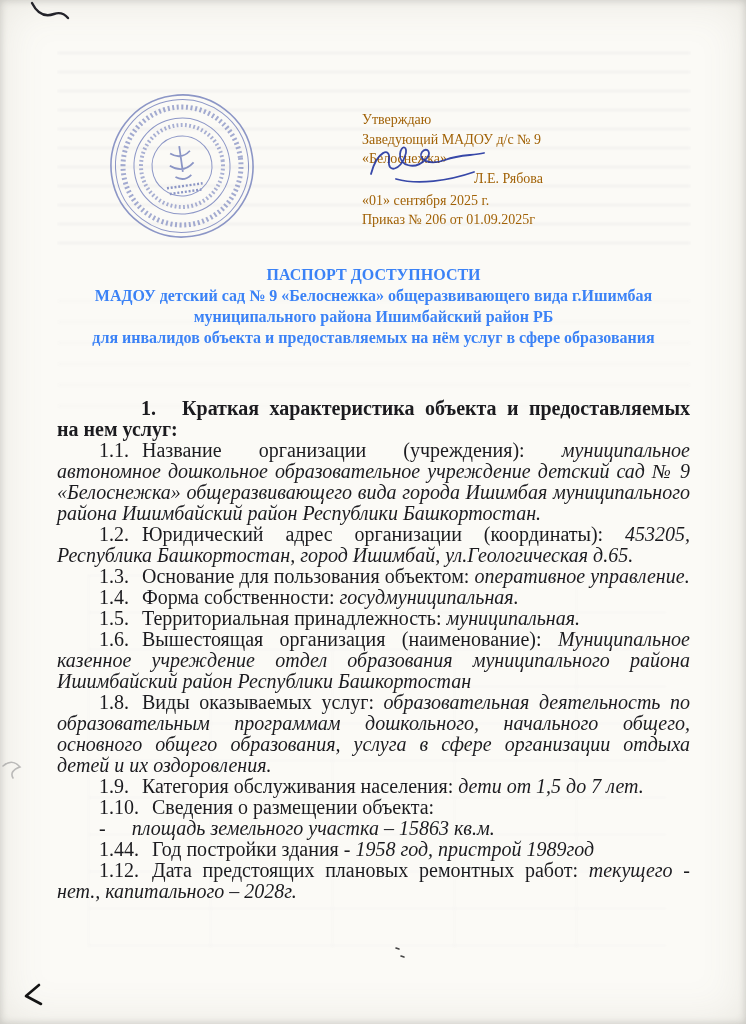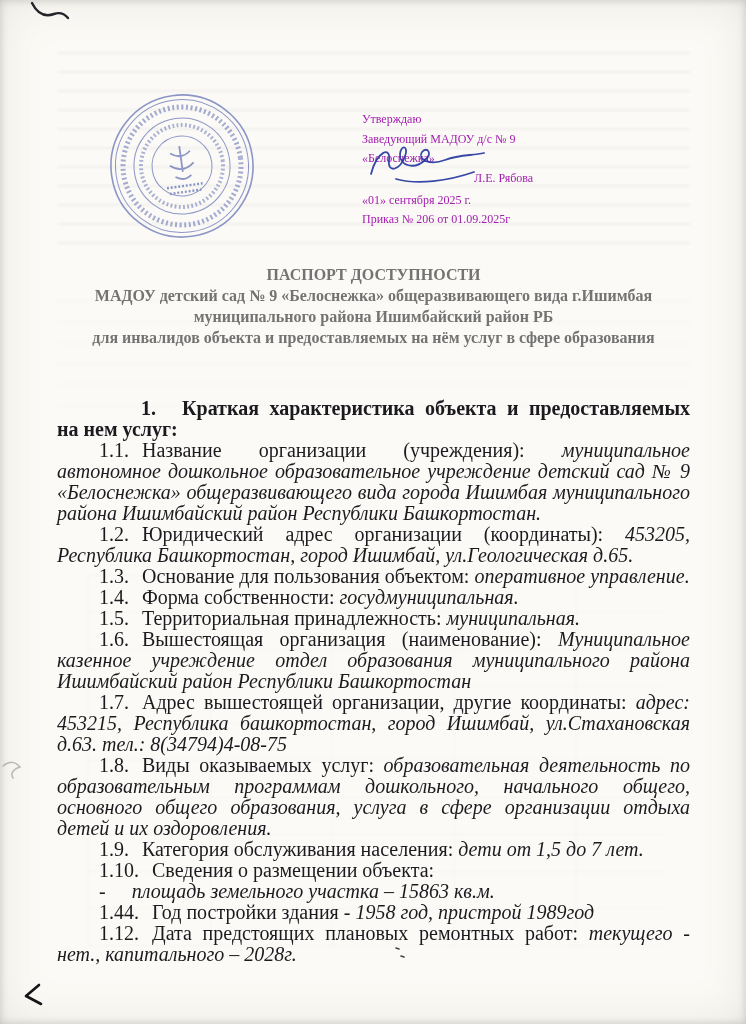--- a/index.html
+++ b/index.html
@@ -29,30 +29,30 @@
   }
   .ghost-table {
     left:88px; top:575px; width:578px; height:372px;
     background:
       repeating-linear-gradient(180deg, rgba(100,100,130,.06) 0 1px, transparent 1px 37px),
       repeating-linear-gradient(90deg, rgba(100,100,130,.05) 0 1px, transparent 1px 122px);
     filter:blur(1px); opacity:.7;
   }
   .approval {
     position:absolute; left:362px; top:110px; width:310px;
-    font-size:12px; line-height:19.5px; color:#a21caf;
+    font-size:14px; line-height:19.5px; color:#a16207;
   }
   .sign-line { height:22px; }
   .signer { margin-left:112px;font-family:Liberation Serif, serif; }
   .seal { position:absolute; left:106px; top:90px; width:152px; height:152px; }
   .signature { position:absolute; left:366px; top:143px; width:126px; height:44px; }
   .title {
     position:absolute; left:57px; top:264px; width:633px;
     text-align:center; font-weight:bold; font-size:16px; line-height:21px;
-    color:#737373;
+    color:#3b82f6;
   }
   .doc-body {
     position:absolute; left:57px; top:398px; width:633px;
     font-size:20px; line-height:21px; color:#1b1b1f;
     text-align:justify;
   }
   .doc-body p { text-indent:42px; }
   .doc-body p.heading { font-weight:bold; text-indent:84px; }
   .tab { display:inline-block; width:13px; }
   .tab-lg { display:inline-block; width:26px; }
@@ -124,21 +124,20 @@
     <p><span>1.2.</span><span class="tab"></span><span>Юридический адрес организации (координаты): </span><i>453205, Республика Башкортостан, город Ишимбай, ул.Геологическая д.65.</i></p>
 
     <p><span>1.3.</span><span class="tab"></span><span>Основание для пользования объектом: </span><i>оперативное управление.</i></p>
 
     <p><span>1.4.</span><span class="tab"></span><span>Форма собственности: </span><i>госудмуниципальная.</i></p>
 
     <p><span>1.5.</span><span class="tab"></span><span>Территориальная принадлежность: </span><i>муниципальная.</i></p>
 
     <p><span>1.6.</span><span class="tab"></span><span>Вышестоящая организация (наименование): </span><i>Муниципальное казенное учреждение отдел образования муниципального района Ишимбайский район Республики Башкортостан</i></p>
 
-    <p><span>1.7.</span><span class="tab"></span><span>Адрес вышестоящей организации, другие координаты: </span><i>адрес: 453215, Республика башкортостан, город Ишимбай, ул.Стахановская д.63. тел.: 8(34794)4-08-75</i></p>
 
     <p><span>1.8.</span><span class="tab"></span><span>Виды оказываемых услуг: </span><i>образовательная деятельность по образовательным программам дошкольного, начального общего, основного общего образования, услуга в сфере организации отдыха детей и их оздоровления.</i></p>
 
     <p><span>1.9.</span><span class="tab"></span><span>Категория обслуживания населения: </span><i>дети от 1,5 до 7 лет.</i></p>
 
     <p><span>1.10.</span><span class="tab"></span><span>Сведения о размещении объекта:</span></p>
 
 
     <p><span>-</span><span class="tab-lg"></span><i>площадь земельного участка – 15863 кв.м.</i></p>
 

